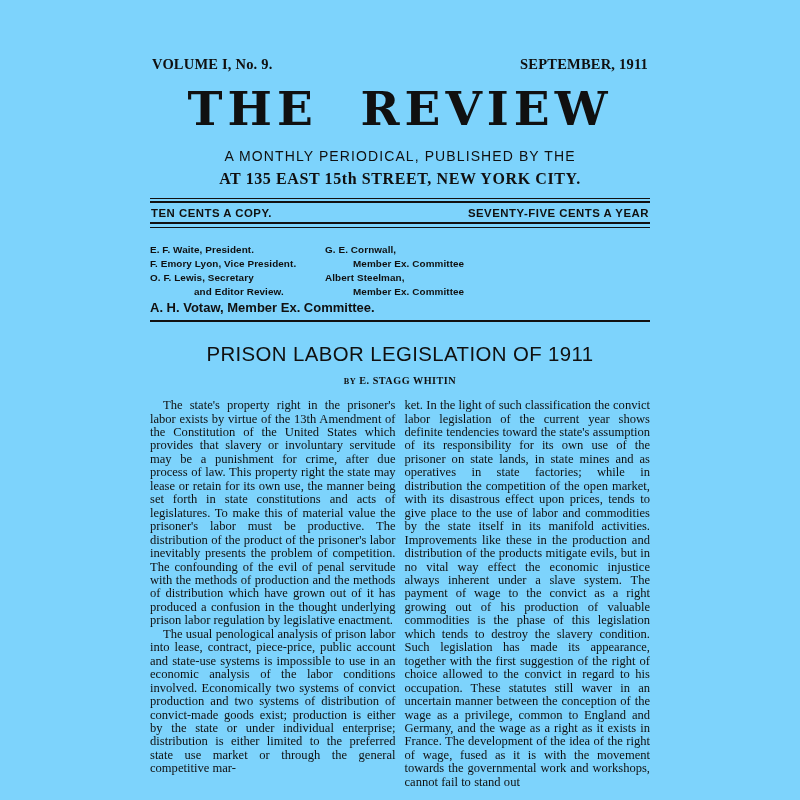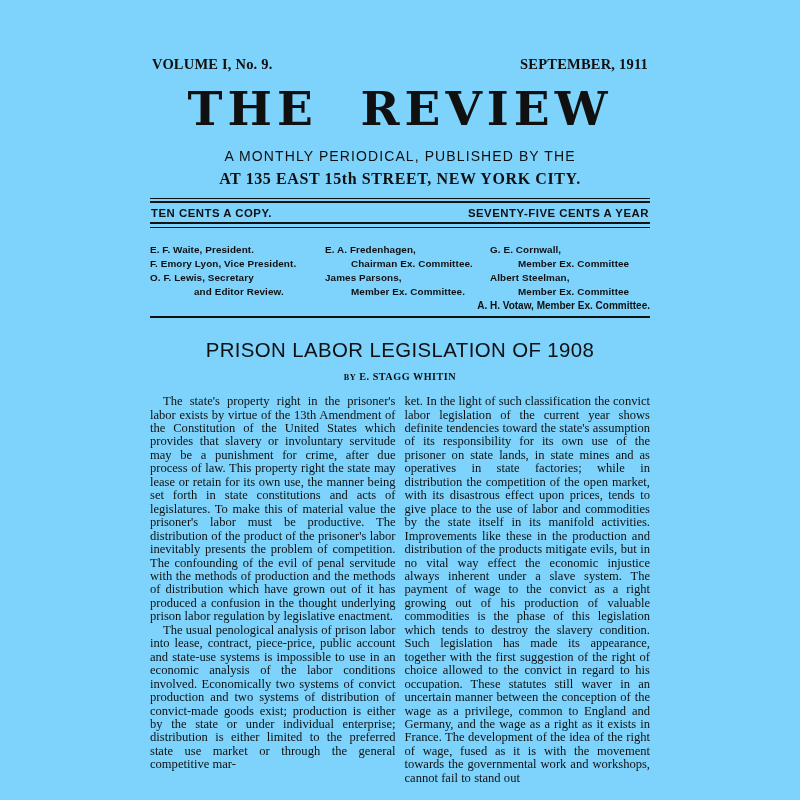--- a/index.html
+++ b/index.html
@@ -108,24 +108,24 @@
   }
   .officers .col { flex: 1 1 0; margin-top: 8px; }
   .officers .col.c1 { flex: 0 0 35%; }
   .officers .col.c2 { flex: 0 0 33%; }
   .officers .col.c3 { flex: 0 0 32%; text-align: left; }
   .officers .line { white-space: pre; }
   .officers .indent-1 { padding-left: 44px; }
   .officers .indent-2 { padding-left: 26px; }
   .officers .indent-3 { padding-left: 28px; }
   .officers-last {
-    text-align: right;
-    font-family: "Liberation Sans", sans-serif;
-    font-weight: bold;
-    font-size: 10px;
+    text-align: left;
+    font-family: "Liberation Sans", sans-serif;
+    font-weight: bold;
+    font-size: 13px;
     padding: 1px 0 5px 0;
   }
 
   
   .article-title {
     text-align: center;
     font-family: "Liberation Sans", sans-serif;
     font-size: 20.4px;
     letter-spacing: 0.4px;
     margin-top: 21px;
@@ -206,39 +206,33 @@
     <hr class="rule-thin">
   </div>
 
   <div class="officers">
     <div class="col c1">
       <div class="line">E. F. Waite, President.</div>
       <div class="line">F. Emory Lyon, Vice President.</div>
       <div class="line">O. F. Lewis, Secretary</div>
       <div class="line indent-1">and Editor Review.</div>
     </div>
-    <div class="col c2">
-      <div class="line">E. A. Fredenhagen,</div>
-      <div class="line indent-2">Chairman Ex. Committee.</div>
-      <div class="line">James Parsons,</div>
-      <div class="line indent-2">Member Ex. Committee.</div>
-    </div>
     <div class="col c3">
       <div class="line">G. E. Cornwall,</div>
       <div class="line indent-3">Member Ex. Committee</div>
       <div class="line">Albert Steelman,</div>
       <div class="line indent-3">Member Ex. Committee</div>
     </div>
   </div>
 
   <div class="officers-last">A.  H. Votaw, Member Ex. Committee.</div>
 
   <hr class="rule-thick">
 
-  <div class="article-title">PRISON LABOR LEGISLATION OF 1908</div>
+  <div class="article-title">PRISON LABOR LEGISLATION OF 1911</div>
 
   <div class="byline">
     <span class="small">By</span>
     <span>E. Stagg Whitin</span>
   </div>
 
 
   <div class="columns">
     <div class="col-body">
       <p>The state's property right in the prisoner's labor exists by virtue of the 13th Amendment of the Constitution of the United States which provides that slavery or involuntary servitude may be a punishment for crime, after due process of law.  This property right the state may lease or retain for its own use, the manner being set forth in state constitutions and acts of legislatures.  To make this of material value the prisoner's labor must be productive.  The distribution of the product of the prisoner's labor inevitably presents the problem of competition.  The confounding of the evil of penal servitude with the methods of production and the methods of distribution which have grown out of it has produced a confusion in the thought underlying prison labor regulation by legislative enactment.</p>

